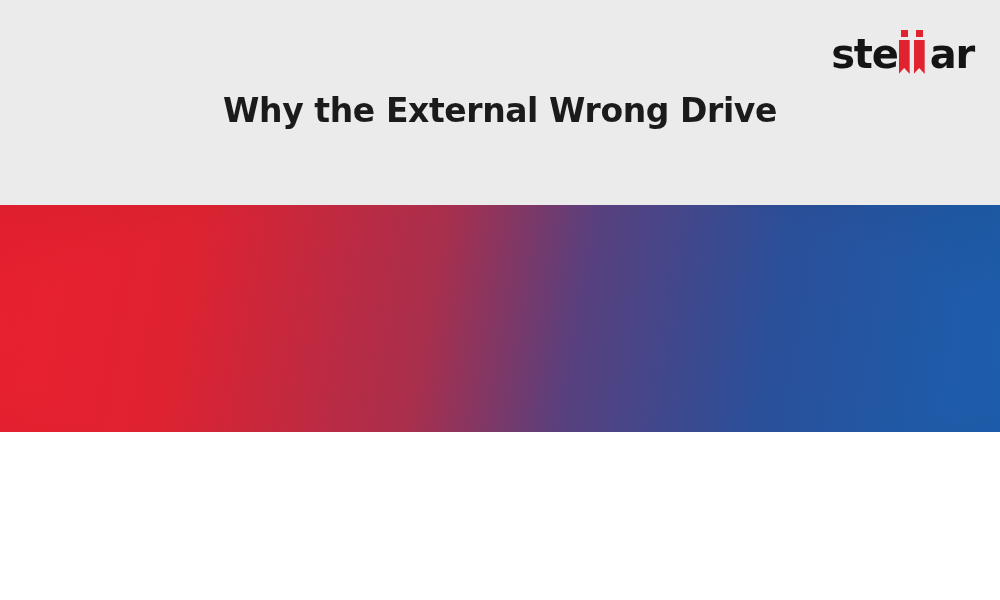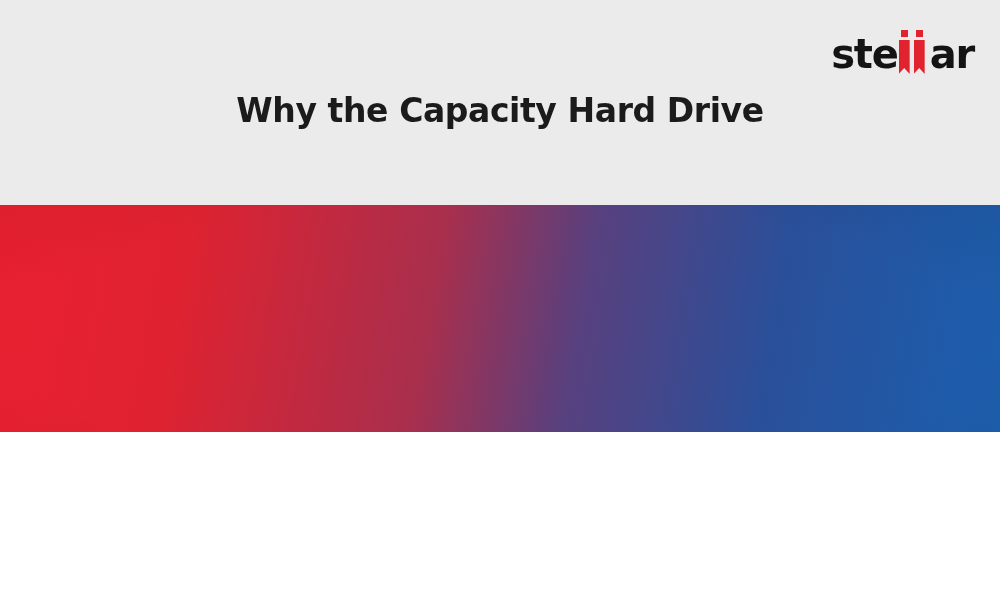--- a/index.html
+++ b/index.html
@@ -278,21 +278,21 @@
       <span class="logo-mark">
         <span class="logo-dot d1"></span>
         <span class="logo-dot d2"></span>
         <span class="logo-bar b1"></span>
         <span class="logo-bar b2"></span>
       </span>
       <span class="logo-word nosel">ar</span>
     </div>
 
     <div id="title" class="nosel">
-      <span class="l1">Why the Capacity Hard Drive</span>
+      <span class="l1">Why the External Wrong Drive</span>
     </div>
 
   </div>
 
   <div id="hero">
 
     <div class="laptop-base"></div>
     <div class="base-edge"></div>
 
     <div class="keyboard">

